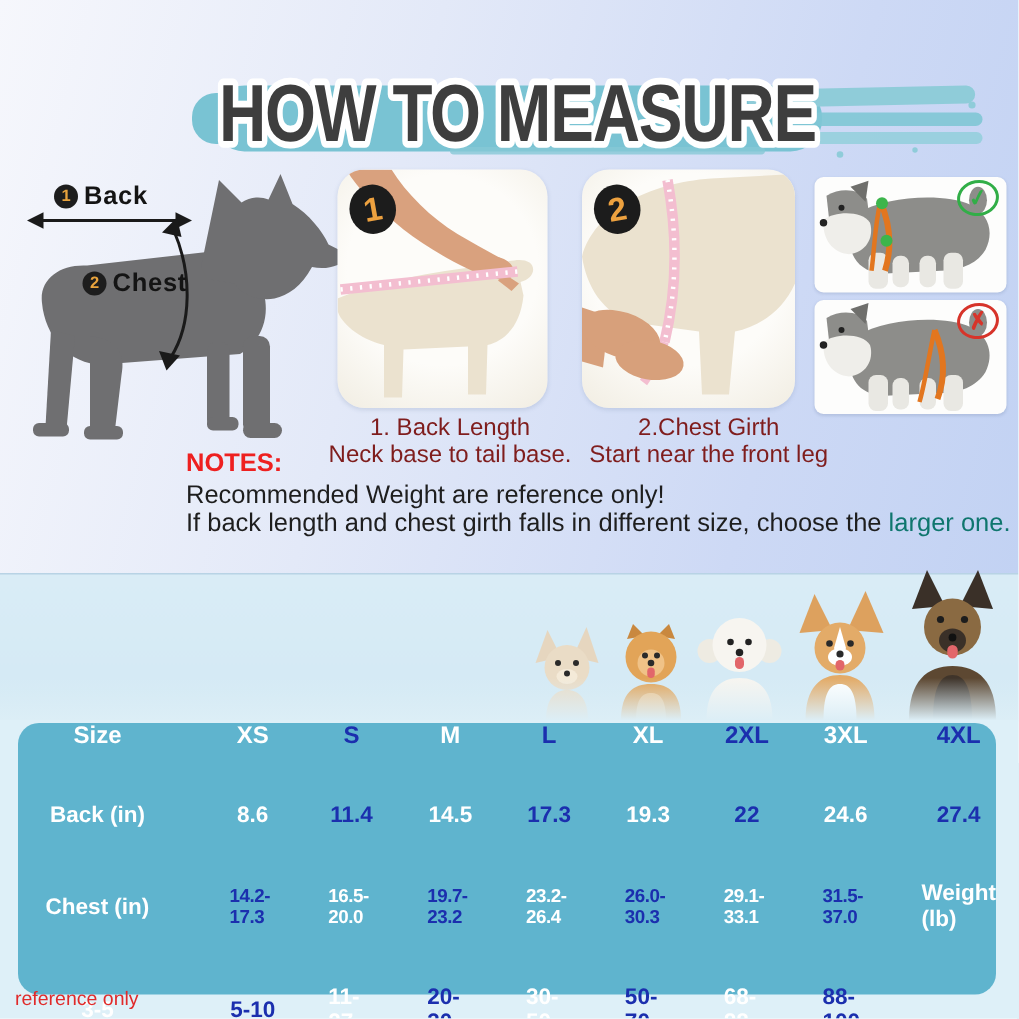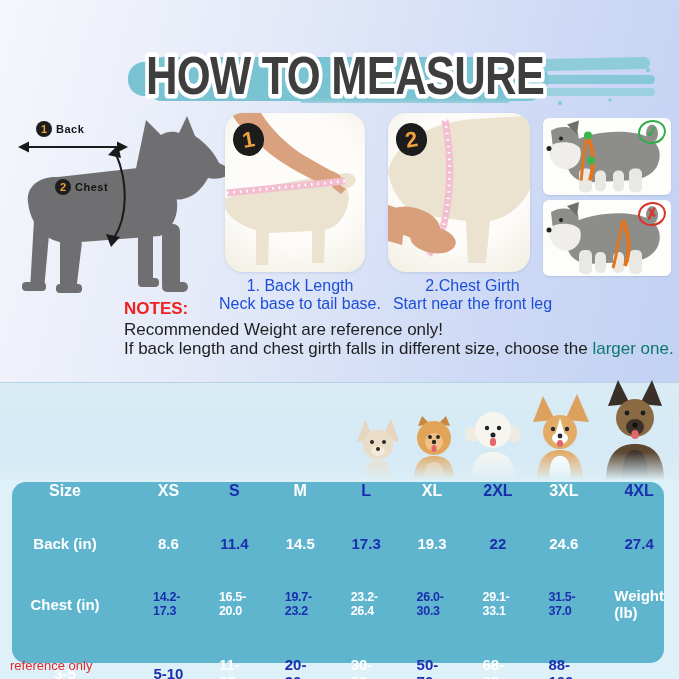--- a/index.html
+++ b/index.html
@@ -16,29 +16,29 @@
   .band-mist{left:0;top:452px;width:679px;height:28px;
              background:linear-gradient(rgba(221,238,246,0),#dceef6);}
 
   
   .title-svg{left:0;top:0;width:679px;height:118px;}
 
   
   .marker{display:flex;align-items:center;gap:4px;font-weight:bold;color:#141414;}
   .marker .num{width:16px;height:16px;border-radius:50%;background:#1d1d1d;color:#e8a33d;
                font-size:11px;font-weight:bold;display:flex;align-items:center;justify-content:center;flex:0 0 16px;}
-  .marker .txt{font-size:11px;letter-spacing:.5px;}
+  .marker .txt{font-size:17px;letter-spacing:.5px;}
 
   
   .photo-card{background:radial-gradient(circle at 50% 42%,#fdfcf9 55%,#f1ede2 100%);
               border-radius:18px;overflow:hidden;box-shadow:0 1px 3px rgba(90,110,150,.18);}
   .badge{position:absolute;width:31px;height:33px;border-radius:50%;background:#1c1c1c;
          color:#eda13f;font-size:22px;font-weight:bold;display:flex;align-items:center;
          justify-content:center;transform:rotate(-10deg);}
-  .caption{text-align:center;color:#1d4ed8;font-size:16px;line-height:18px;}
+  .caption{text-align:center;color:#7f1d1d;font-size:16px;line-height:18px;}
 
   
   .fit-card{background:#fdfdfc;border-radius:6px;overflow:hidden;box-shadow:0 1px 2px rgba(90,110,150,.2);}
   .fit-mark{position:absolute;top:2px;right:5px;width:24px;height:20px;border:2px solid currentColor;
             border-radius:50%;display:flex;align-items:center;justify-content:center;
             font-size:15px;font-weight:bold;transform:rotate(-10deg);background:rgba(255,255,255,.0);}
   .mark-good{color:#31ae47;}
   .mark-bad{color:#d7342a;}
 
   

